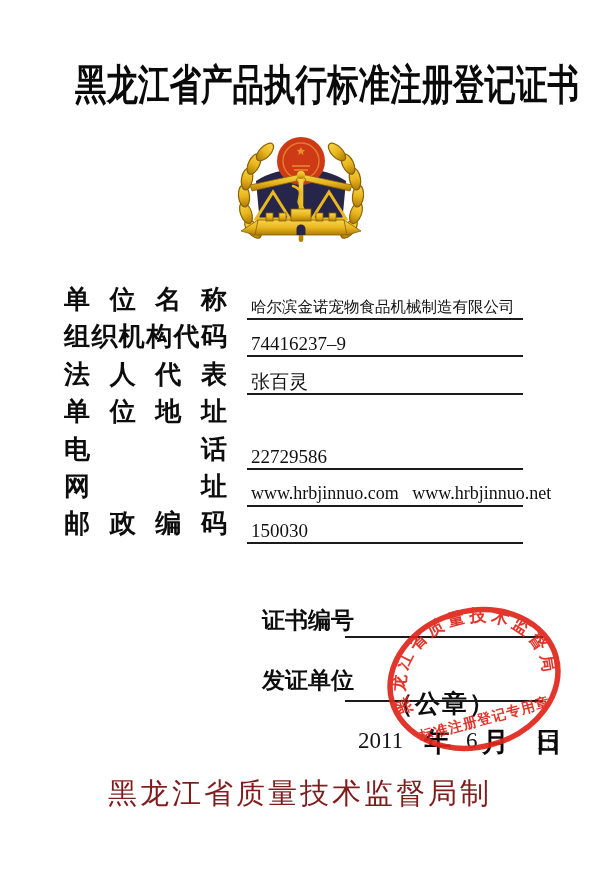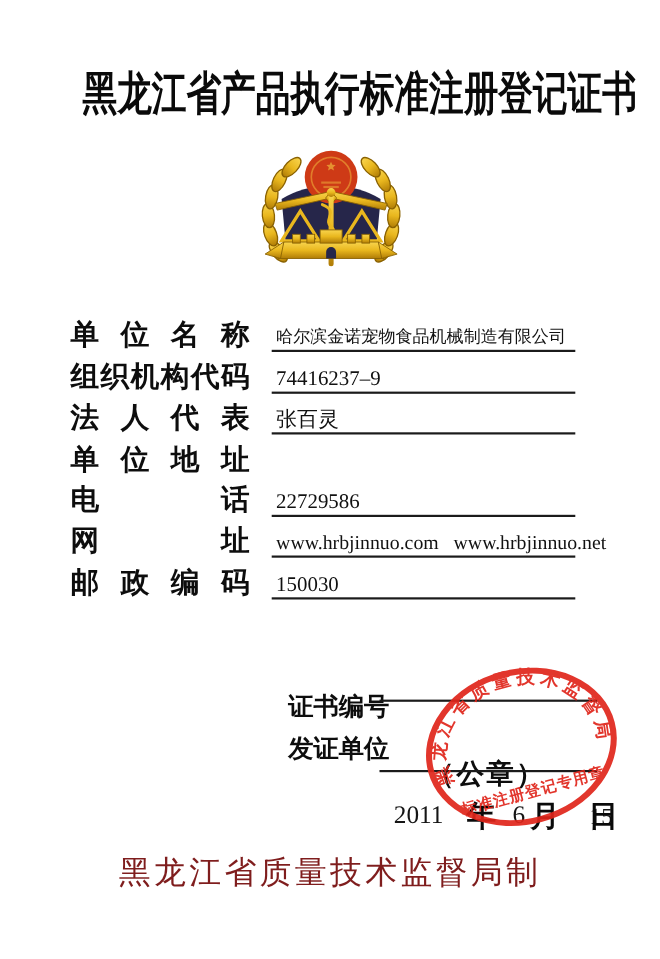--- a/index.html
+++ b/index.html
@@ -16,21 +16,21 @@
     font-size:42px;line-height:54px;color:#0a0a0a;white-space:nowrap;
     transform:scaleX(0.75);transform-origin:50% 50%;
     letter-spacing:0px;
   }
 
   
   .emblem{position:absolute;left:236px;top:134px;width:130px;height:130px;}
 
   
   .fields{position:absolute;left:64px;top:283px;width:472px;}
-  .frow{position:relative;height:37.4px;display:flex;align-items:flex-end;}
+  .frow{position:relative;height:37.4px;display:flex;align-items:flex-start;}
   .flabel{
     width:163px;flex:0 0 163px;
     font-family:"Liberation Sans", sans-serif;font-weight:bold;
     font-size:26px;line-height:32px;color:#0d0d0d;
     text-align:justify;text-align-last:justify;text-justify:inter-character;
   }
   .fvalue{
     margin-left:20px;flex:0 0 272px;width:272px;height:34px;
     border-bottom:2px solid #1b1b1b;
     display:flex;align-items:flex-end;
@@ -170,21 +170,21 @@
     <div class="frow">
       <div class="flabel">网址</div>
       <div class="fvalue">www.hrbjinnuo.com   www.hrbjinnuo.net</div>
     </div>
     <div class="frow">
       <div class="flabel">邮政编码</div>
       <div class="fvalue">150030</div>
     </div>
   </div>
 
-  <div class="iss-label" style="top:628px;">证书编号</div>
+  <div class="iss-label" style="top:606px;">证书编号</div>
   <div class="iss-value"></div>
   <div class="iss-line" style="top:636px;"></div>
 
   <div class="iss-label" style="top:666px;">发证单位</div>
   <div class="gongzhang">（公章）</div>
   <div class="iss-line" style="top:700px;"></div>
 
   <span class="date-num" style="left:358px;top:728px;">2011</span>
   <span class="date-unit" style="left:424px;top:724px;">年</span>
   <span class="date-num" style="left:466px;top:728px;">6</span>

